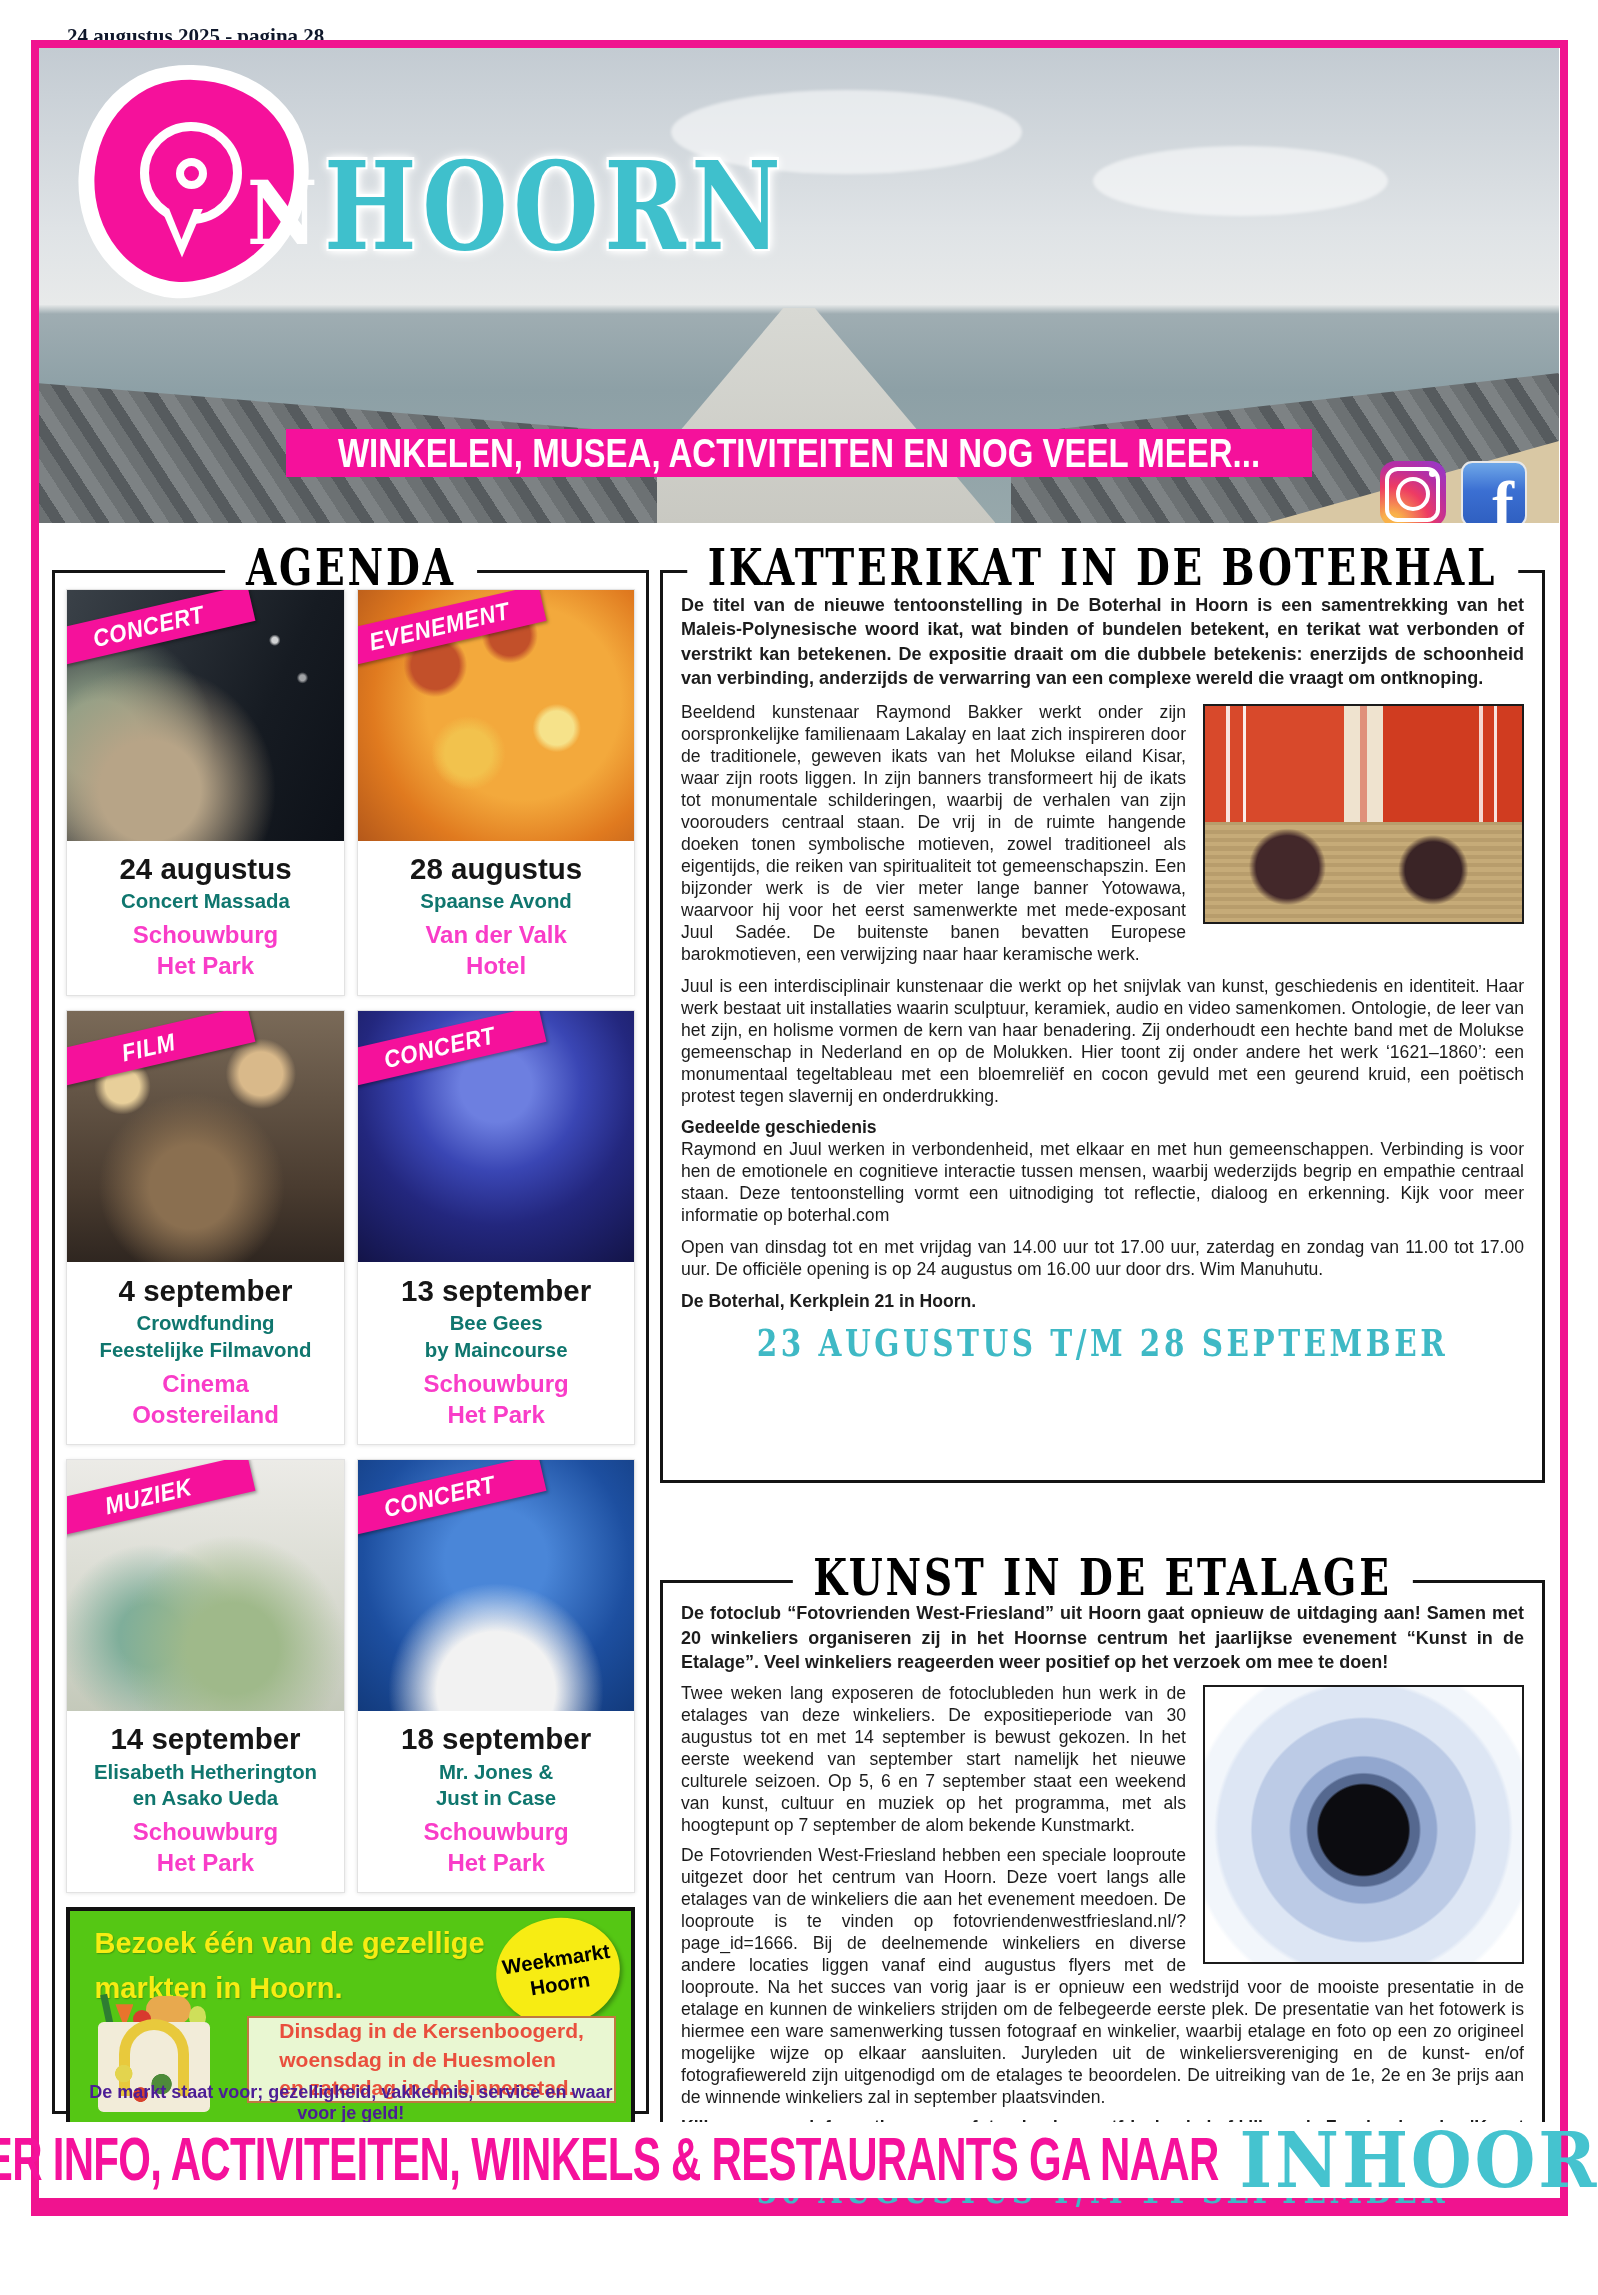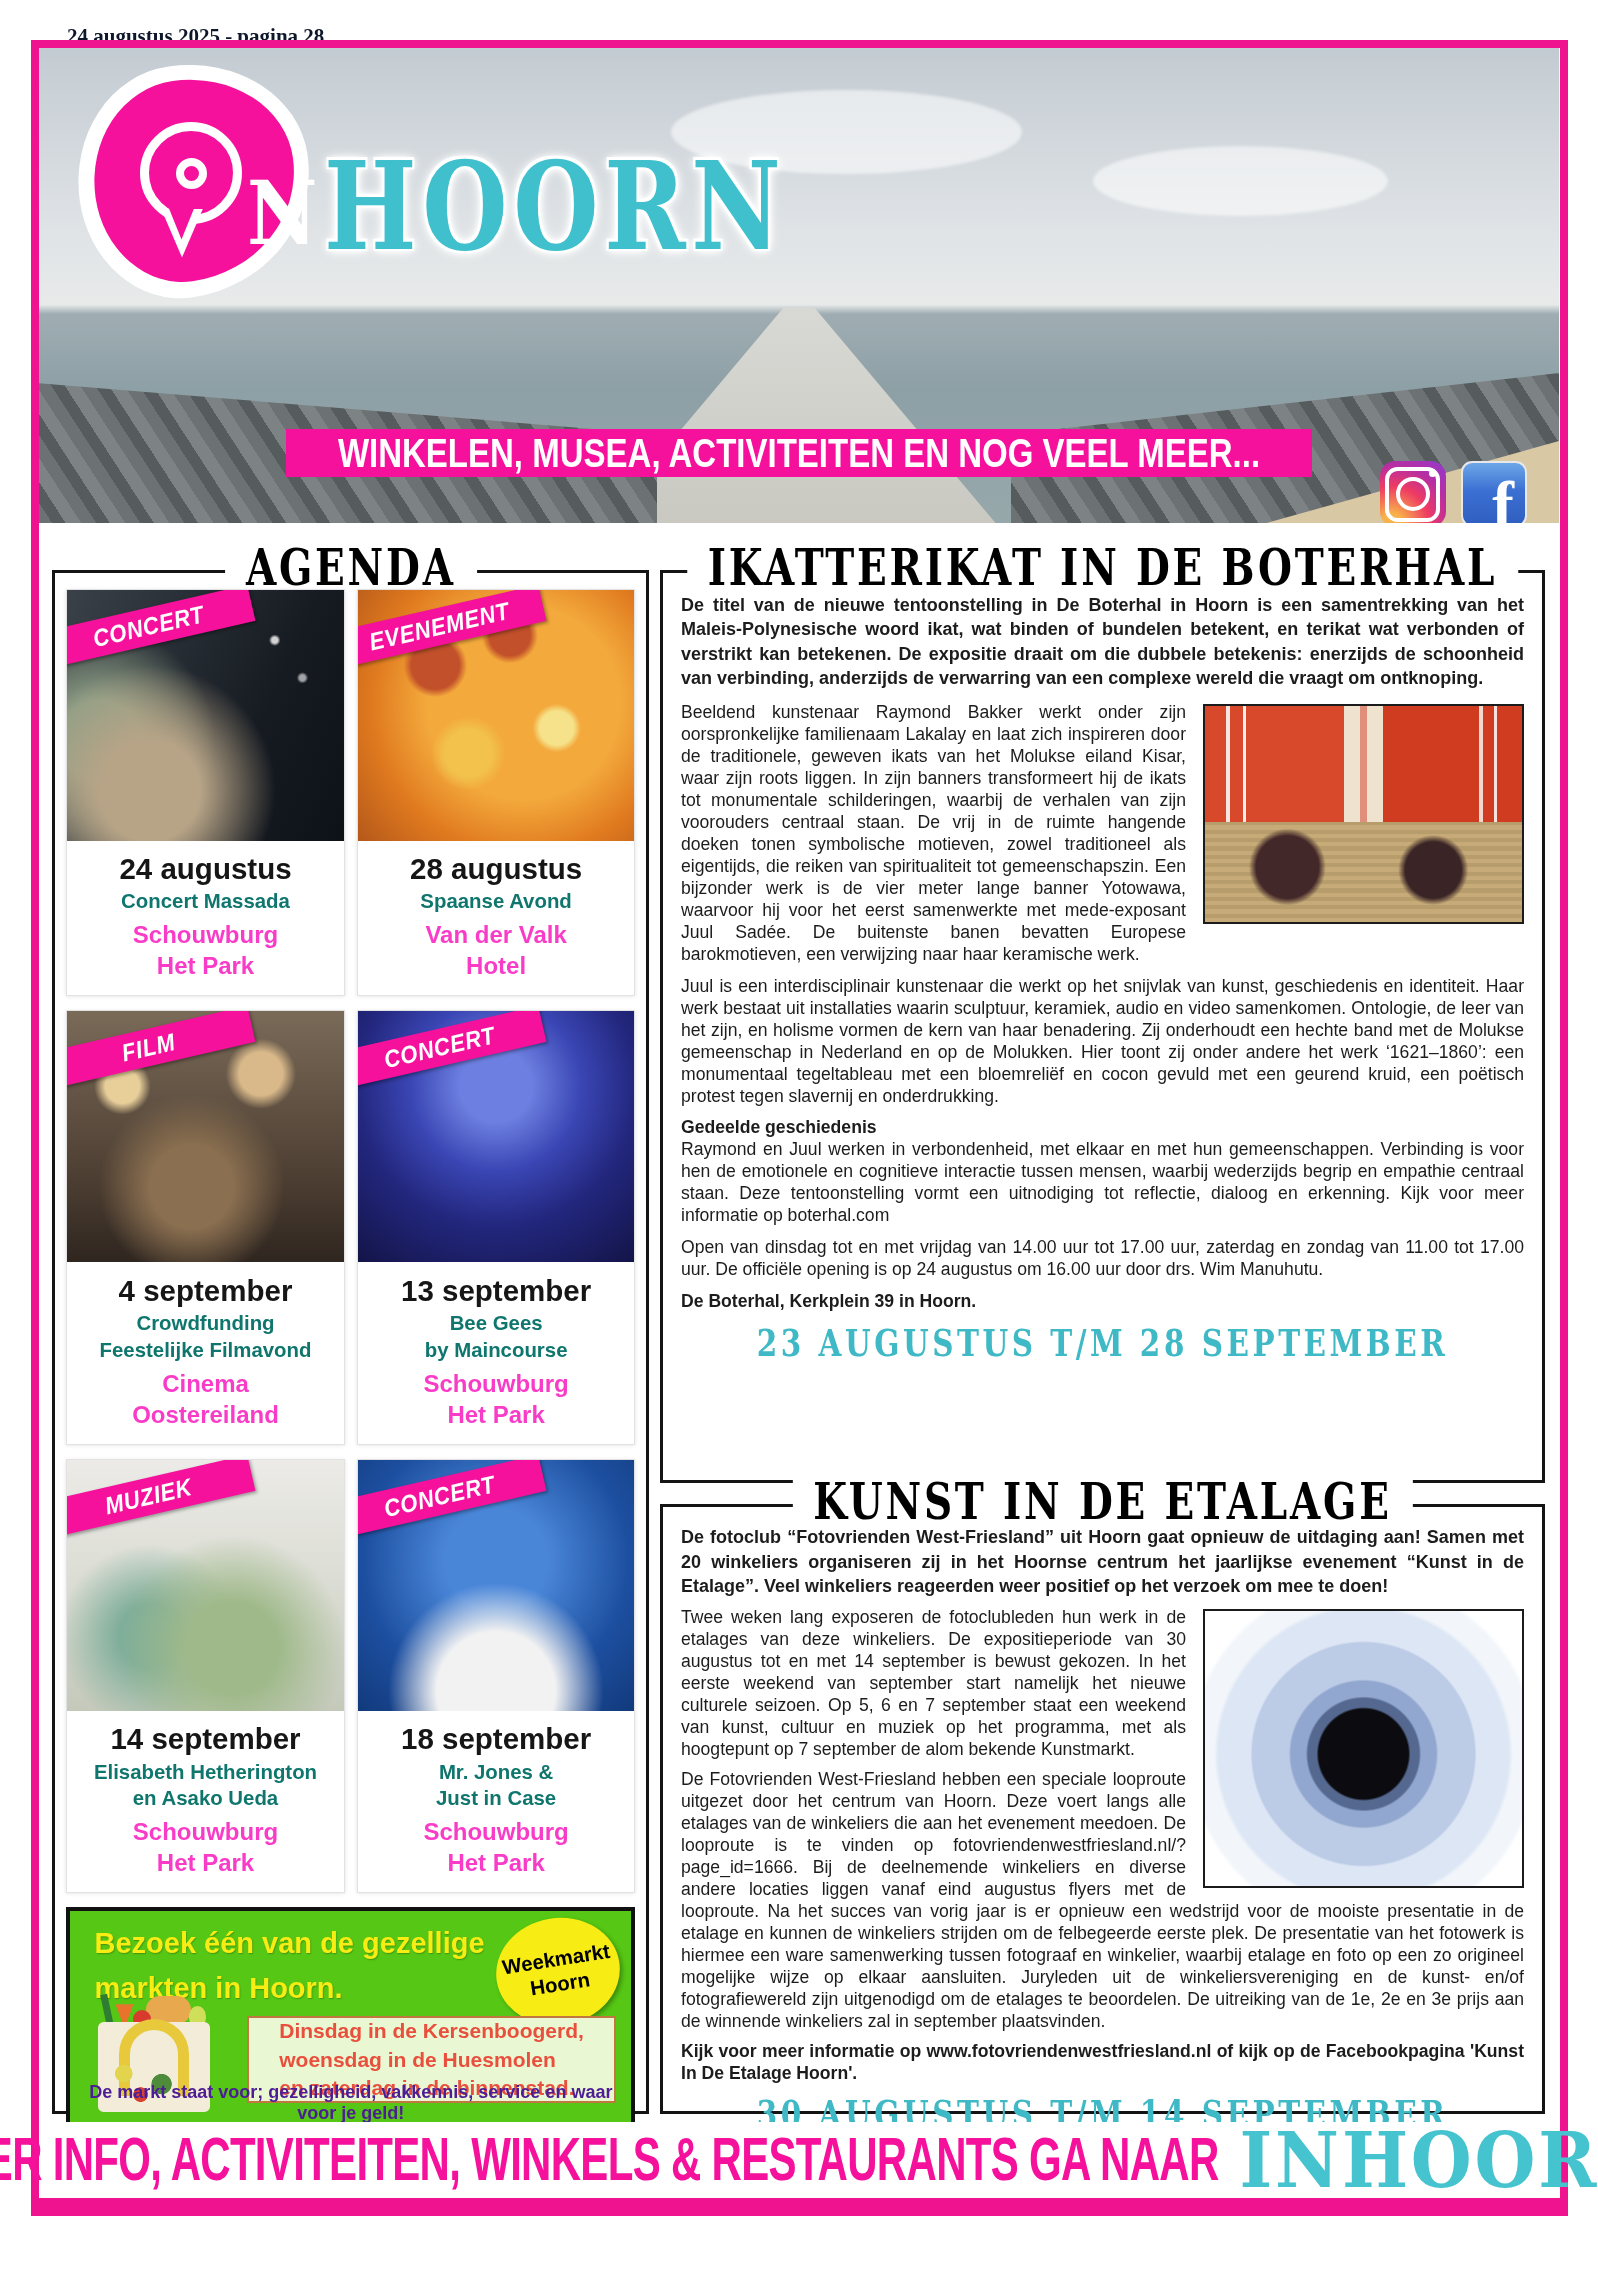--- a/index.html
+++ b/index.html
@@ -118,21 +118,21 @@
       clip-path:polygon(50% 100%,0 0,100% 0);}
   .bag .bread{position:absolute;left:55px;top:1.4px;width:45px;height:28px;background:#e8a94e;border-radius:14px;}
   .bag .pepper{position:absolute;left:42px;top:15.5px;width:18px;height:18px;background:#d83a2e;border-radius:50%;}
   .bag .pear{position:absolute;left:98px;top:11.2px;width:17px;height:21px;background:#cfdf5a;border-radius:50% 50% 45% 45%;}
   .bag .dots{position:absolute;left:15.5px;top:67px;width:84px;height:42px;
       background:radial-gradient(circle at 20% 30%,#e3d44e 0 8.4px,transparent 9px),
                  radial-gradient(circle at 65% 55%,#4e8b3a 0 9.8px,transparent 10.5px),
                  radial-gradient(circle at 40% 80%,#d8432f 0 7px,transparent 7.7px);}
   
   #article1{left:621px;top:522px;width:885px;height:913px;padding:19.7px 18px;}
-  #article2{left:621px;top:1456px;width:885px;height:610px;padding:18px 18px;}
+  #article2{left:621px;top:1532px;width:885px;height:610px;padding:18px 18px;}
   .art p{margin:0 0 9.8px;font-size:17.6px;line-height:22px;text-align:justify;color:#1c1c1c;}
   .art .intro{font-weight:bold;font-size:18px;line-height:24.6px;}
   .art .subhead{font-weight:bold;margin-bottom:0;}
   .art .addr{font-weight:bold;}
   #article2 p{margin-bottom:7.7px;}
   .daterange{text-align:center;margin-top:12.6px;color:#3FB9C5;font-family:"DejaVu Serif",serif;
       font-weight:bold;font-size:29.5px;letter-spacing:3.5px;}
   .daterange span{display:inline-block;transform:scaleY(1.25);}
   .float-img{float:right;margin:2.8px 0 7px 17px;border:2.8px solid #1b1b1b;}
   .img-ikat{width:317px;height:216px;background:
@@ -316,21 +316,21 @@
 
     <div class="panel art" id="article1">
       <div class="panel-title"><span>IKATTERIKAT IN DE BOTERHAL</span></div>
       <p class="intro">De titel van de nieuwe tentoonstelling in De Boterhal in Hoorn is een samentrekking van het Maleis-Polynesische woord ikat, wat binden of bundelen betekent, en terikat wat verbonden of verstrikt kan betekenen. De expositie draait om die dubbele betekenis: enerzijds de schoonheid van verbinding, anderzijds de verwarring van een complexe wereld die vraagt om ontknoping.</p>
       <div class="float-img img-ikat"></div>
       <p>Beeldend kunstenaar Raymond Bakker werkt onder zijn oorspronkelijke familienaam Lakalay en laat zich inspireren door de traditionele, geweven ikats van het Molukse eiland Kisar, waar zijn roots liggen. In zijn banners transformeert hij de ikats tot monumentale schilderingen, waarbij de verhalen van zijn voorouders centraal staan. De vrij in de ruimte hangende doeken tonen symbolische motieven, zowel traditioneel als eigentijds, die reiken van spiritualiteit tot gemeenschapszin. Een bijzonder werk is de vier meter lange banner Yotowawa, waarvoor hij voor het eerst samenwerkte met mede-exposant Juul Sadée. De buitenste banen bevatten Europese barokmotieven, een verwijzing naar haar keramische werk.</p>
       <p>Juul is een interdisciplinair kunstenaar die werkt op het snijvlak van kunst, geschiedenis en identiteit. Haar werk bestaat uit installaties waarin sculptuur, keramiek, audio en video samenkomen. Ontologie, de leer van het zijn, en holisme vormen de kern van haar benadering. Zij onderhoudt een hechte band met de Molukse gemeenschap in Nederland en op de Molukken. Hier toont zij onder andere het werk ‘1621–1860’: een monumentaal tegeltableau met een bloemreliëf en cocon gevuld met een geurend kruid, een poëtisch protest tegen slavernij en onderdrukking.</p>
       <p class="subhead">Gedeelde geschiedenis</p>
       <p>Raymond en Juul werken in verbondenheid, met elkaar en met hun gemeenschappen. Verbinding is voor hen de emotionele en cognitieve interactie tussen mensen, waarbij wederzijds begrip en empathie centraal staan. Deze tentoonstelling vormt een uitnodiging tot reflectie, dialoog en erkenning. Kijk voor meer informatie op boterhal.com</p>
       <p>Open van dinsdag tot en met vrijdag van 14.00 uur tot 17.00 uur, zaterdag en zondag van 11.00 tot 17.00 uur. De officiële opening is op 24 augustus om 16.00 uur door drs. Wim Manuhutu.</p>
-      <p class="addr">De Boterhal, Kerkplein 39 in Hoorn.</p>
+      <p class="addr">De Boterhal, Kerkplein 21 in Hoorn.</p>
       <div class="daterange"><span>23 AUGUSTUS T/M 28 SEPTEMBER</span></div>
     </div>
 
     <div class="panel art" id="article2">
       <div class="panel-title"><span>KUNST IN DE ETALAGE</span></div>
       <p class="intro">De fotoclub “Fotovrienden West-Friesland” uit Hoorn gaat opnieuw de uitdaging aan! Samen met 20 winkeliers organiseren zij in het Hoornse centrum het jaarlijkse evenement “Kunst in de Etalage”. Veel winkeliers reageerden weer positief op het verzoek om mee te doen!</p>
       <div class="float-img img-iris"></div>
       <p>Twee weken lang exposeren de fotoclubleden hun werk in de etalages van deze winkeliers. De expositieperiode van 30 augustus tot en met 14 september is bewust gekozen. In het eerste weekend van september start namelijk het nieuwe culturele seizoen. Op 5, 6 en 7 september staat een weekend van kunst, cultuur en muziek op het programma, met als hoogtepunt op 7 september de alom bekende Kunstmarkt.</p>
       <p>De Fotovrienden West-Friesland hebben een speciale looproute uitgezet door het centrum van Hoorn. Deze voert langs alle etalages van de winkeliers die aan het evenement meedoen. De looproute is te vinden op fotovriendenwestfriesland.nl/?page_id=1666. Bij de deelnemende winkeliers en diverse andere locaties liggen vanaf eind augustus flyers met de looproute. Na het succes van vorig jaar is er opnieuw een wedstrijd voor de mooiste presentatie in de etalage en kunnen de winkeliers strijden om de felbegeerde eerste plek. De presentatie van het fotowerk is hiermee een ware samenwerking tussen fotograaf en winkelier, waarbij etalage en foto op een zo origineel mogelijke wijze op elkaar aansluiten. Juryleden uit de winkeliersvereniging en de kunst- en/of fotografiewereld zijn uitgenodigd om de etalages te beoordelen. De uitreiking van de 1e, 2e en 3e prijs aan de winnende winkeliers zal in september plaatsvinden.</p>
       <p class="addr">Kijk voor meer informatie op www.fotovriendenwestfriesland.nl of kijk op de Facebookpagina 'Kunst In De Etalage Hoorn'.</p>

